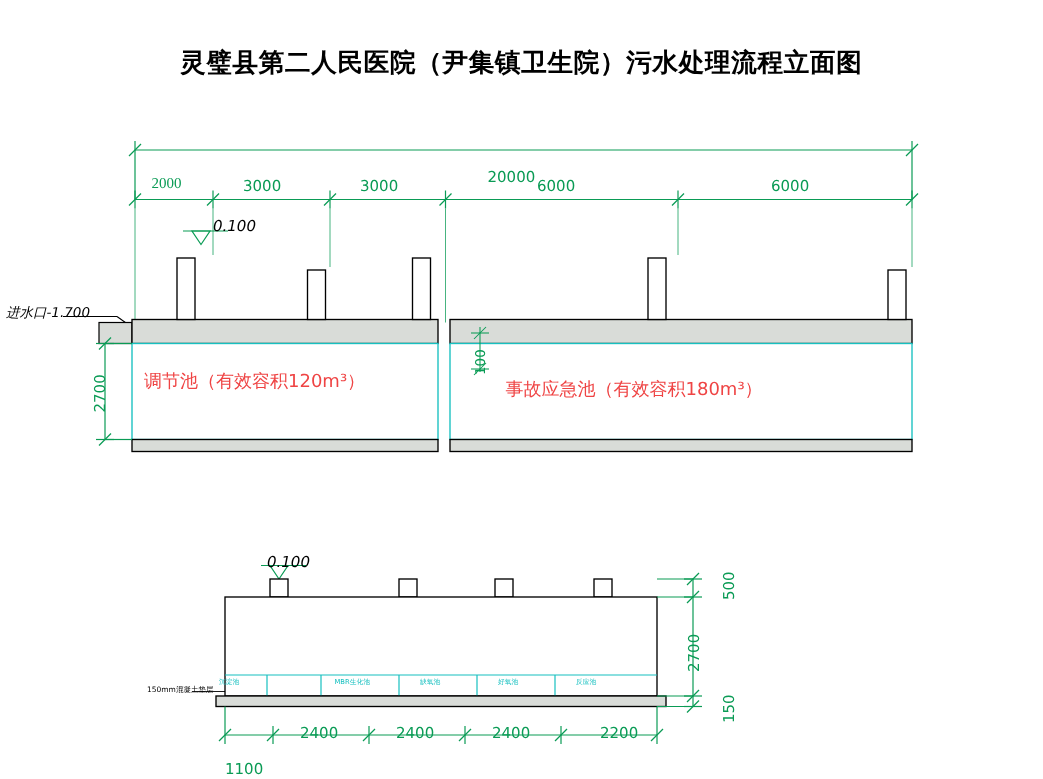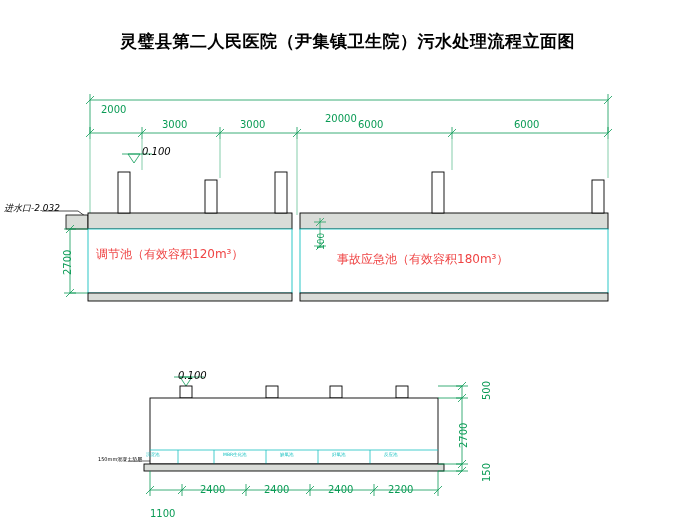--- a/index.html
+++ b/index.html
@@ -231,29 +231,29 @@
       <line x1="438" y1="386" x2="462" y2="386"></line>
       <line x1="438" y1="398" x2="462" y2="398"></line>
       <line x1="438" y1="464" x2="462" y2="464"></line>
       <line x1="438" y1="471" x2="462" y2="471"></line>
     </g>
 
   </svg>
 
   <div class="lbl dim-green" style="left:325px; top:85px;margin-top:28px;">20000</div>
 
-  <div class="lbl dim-green" style="left:101px; top:104px;">2000</div>
+  <div class="lbl dim-green" style="left:101px; top:117px;font-family:Liberation Serif, serif;">2000</div>
   <div class="lbl dim-green" style="left:162px; top:119px;">3000</div>
   <div class="lbl dim-green" style="left:240px; top:119px;">3000</div>
   <div class="lbl dim-green" style="left:358px; top:119px;">6000</div>
   <div class="lbl dim-green" style="left:514px; top:119px;">6000</div>
 
   <div class="lbl dim-black" style="left:142px; top:146px;">0.100</div>
 
-  <div class="lbl dim-black" style="left:4px; top:202px; font-size:9px;">进水口-2.032</div>
+  <div class="lbl dim-black" style="left:4px; top:202px; font-size:9px;">进水口-1.700</div>
 
   <div class="lbl dim-green vert" style="left:62px; top:275px;">2700</div>
 
   <div class="lbl dim-green vert" style="left:316px; top:250px; font-size:9px;">100</div>
 
   <div class="lbl cyan-text" style="left:96px; top:246px;">调节池（有效容积120m³）</div>
   <div class="lbl cyan-text" style="left:337px; top:251px;text-align:right;">事故应急池（有效容积180m³）</div>
 
   <div class="lbl dim-black" style="left:178px; top:370px;">0.100</div>
 
@@ -262,19 +262,19 @@
   <div class="lbl tiny-cyan" style="left:146px; top:452px;">沉淀池</div>
   <div class="lbl tiny-cyan" style="left:223px; top:452px;">MBR生化池</div>
   <div class="lbl tiny-cyan" style="left:280px; top:452px;">缺氧池</div>
   <div class="lbl tiny-cyan" style="left:332px; top:452px;">好氧池</div>
   <div class="lbl tiny-cyan" style="left:384px; top:452px;">反应池</div>
 
   <div class="lbl dim-green" style="left:150px; top:484px;margin-top:24px;">1100</div>
   <div class="lbl dim-green" style="left:200px; top:484px;">2400</div>
   <div class="lbl dim-green" style="left:264px; top:484px;">2400</div>
   <div class="lbl dim-green" style="left:328px; top:484px;">2400</div>
-  <div class="lbl dim-green" style="left:388px; top:484px;">2200</div>
+  <div class="lbl dim-green" style="left:400px; top:484px;">2200</div>
 
   <div class="lbl dim-green vert" style="left:481px; top:400px;">500</div>
   <div class="lbl dim-green vert" style="left:458px; top:448px;">2700</div>
   <div class="lbl dim-green vert" style="left:481px; top:482px;">150</div>
 
 </div>
 
 </body></html>

